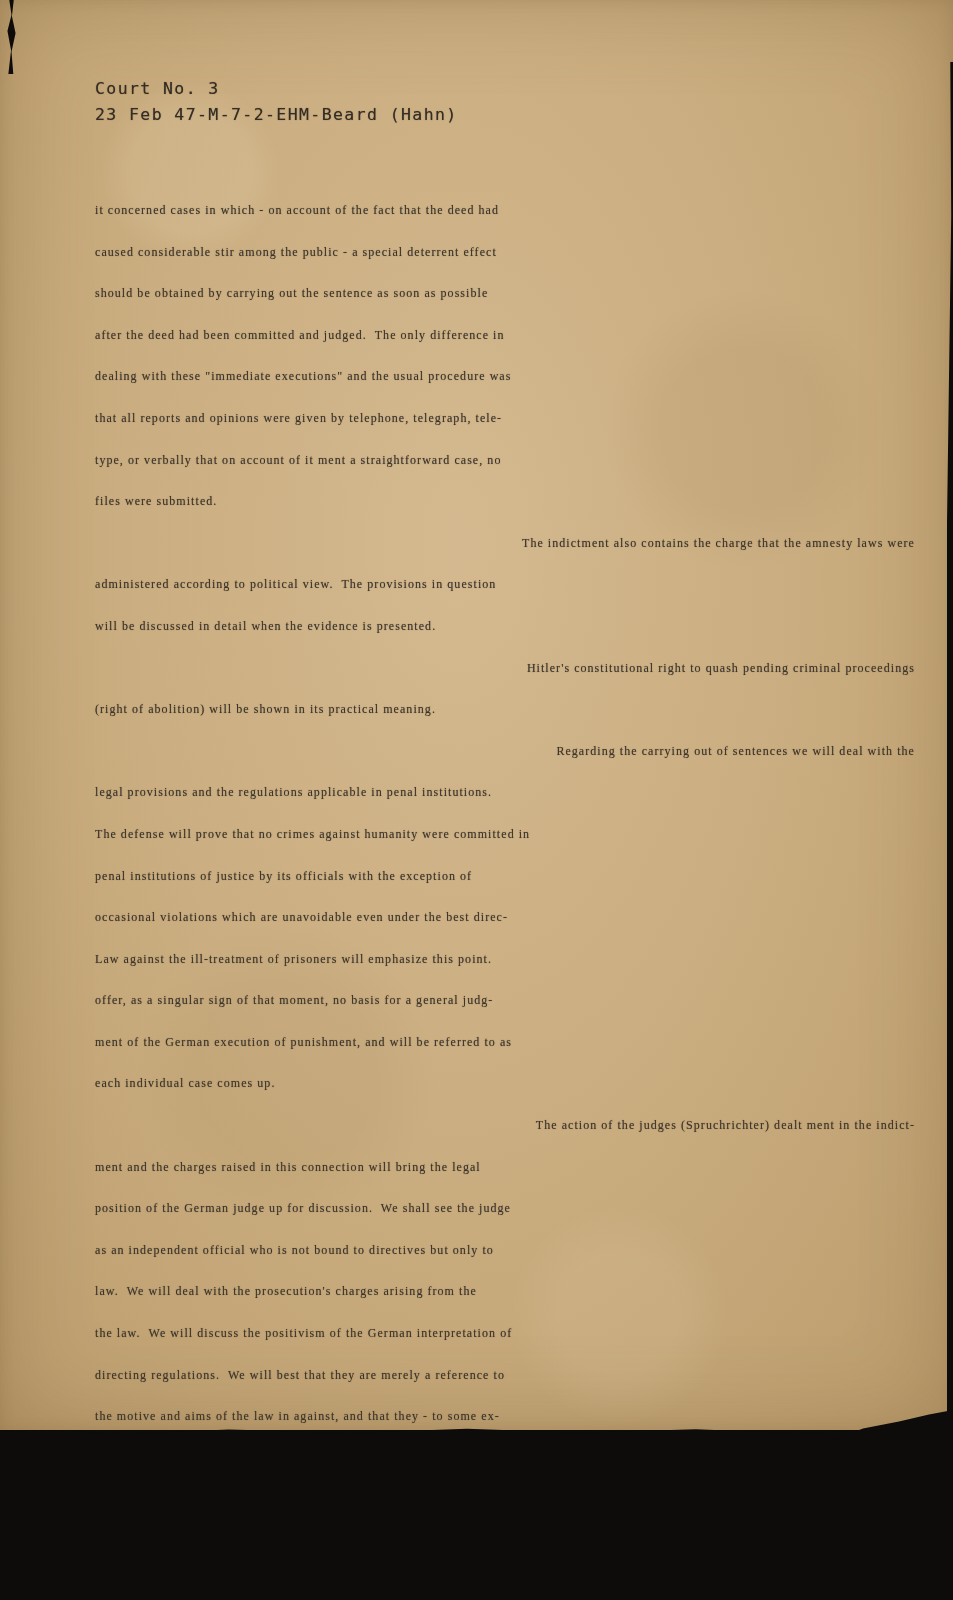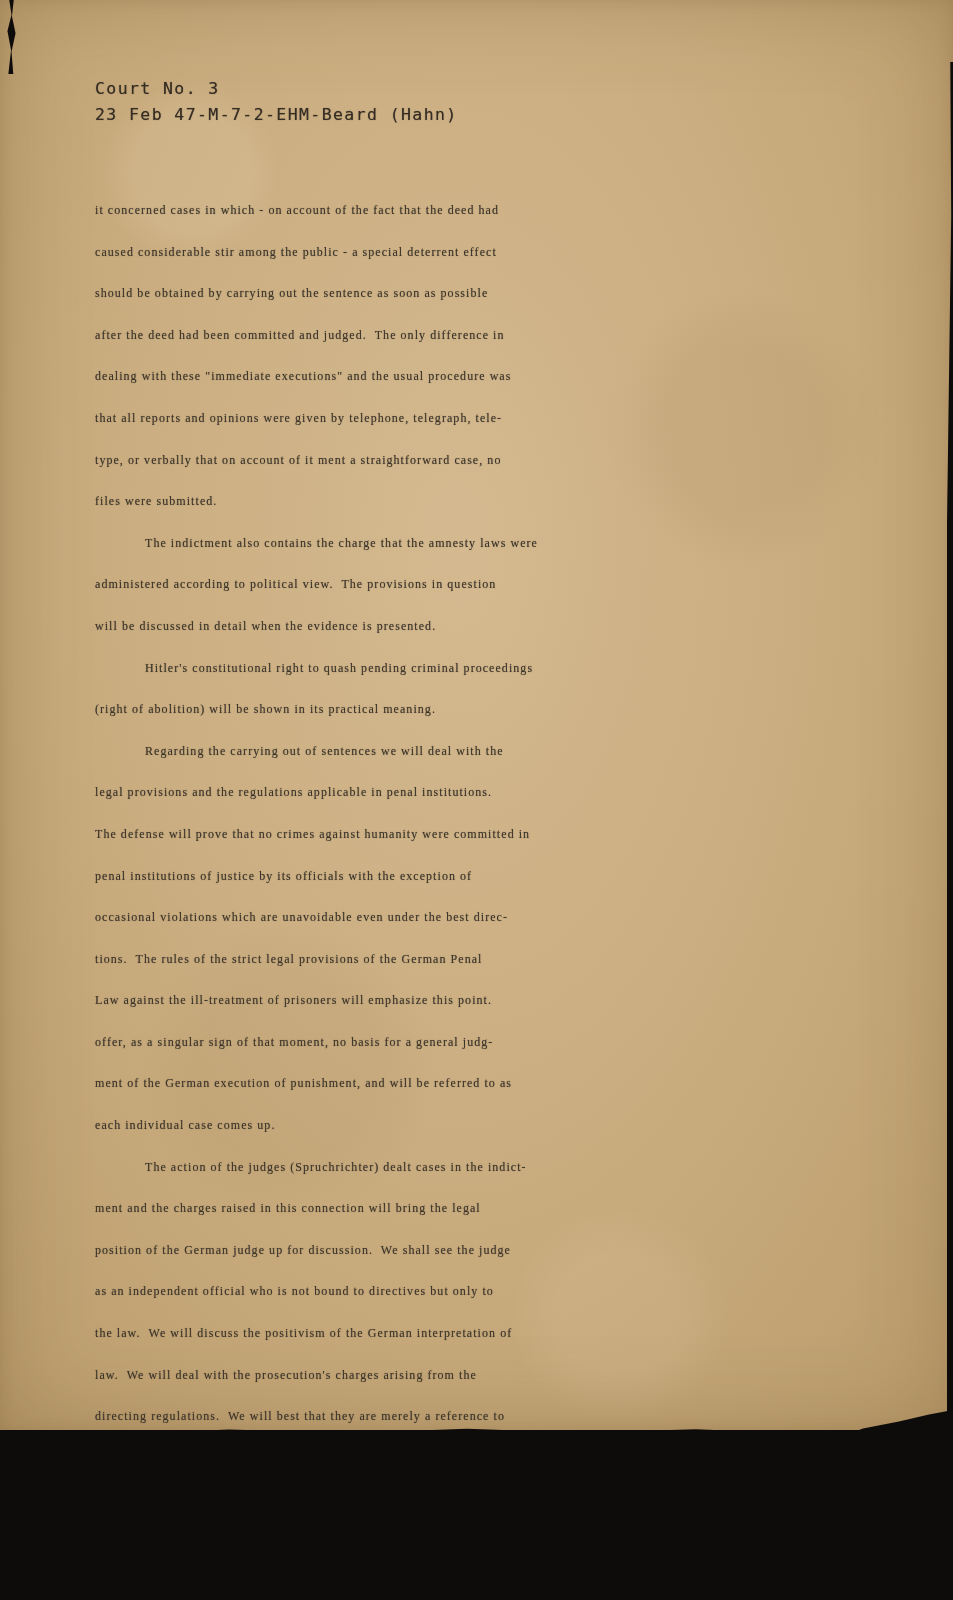--- a/index.html
+++ b/index.html
@@ -62,20 +62,21 @@
     letter-spacing: 1.05px;
     line-height: 41.6px;
     height: 41.6px;
     color: #3d352a;
     white-space: pre;
     text-shadow: 0 0 1px rgba(61,53,42,0.55);
     font-family: Liberation Serif, serif;
   }
   .tline.indent {
     padding-left: 50px;
+    text-align: right;
   }
   .page-number {
     position: absolute;
     left: 424px;
     top: 1516px;
     font-size: 17px;
     letter-spacing: 2px;
     color: #463d30;
     z-index: 2;
     text-shadow: 0 0 1px rgba(70,61,48,0.5);
@@ -149,34 +150,33 @@
         <div class="tline indent">Hitler's constitutional right to quash pending criminal proceedings</div>
         <div class="tline">(right of abolition) will be shown in its practical meaning.</div>
       </div>
 
       <div class="para">
         <div class="tline indent">Regarding the carrying out of sentences we will deal with the</div>
         <div class="tline">legal provisions and the regulations applicable in penal institutions.</div>
         <div class="tline">The defense will prove that no crimes against humanity were committed in</div>
         <div class="tline">penal institutions of justice by its officials with the exception of</div>
         <div class="tline">occasional violations which are unavoidable even under the best direc-</div>
-        <div class="tline">tions.  The rules of the strict legal provisions of the German Penal</div>
         <div class="tline">Law against the ill-treatment of prisoners will emphasize this point.</div>
         <div class="tline">offer, as a singular sign of that moment, no basis for a general judg-</div>
         <div class="tline">ment of the German execution of punishment, and will be referred to as</div>
         <div class="tline">each individual case comes up.</div>
       </div>
 
       <div class="para">
-        <div class="tline indent">The action of the judges (Spruchrichter) dealt cases in the indict-</div>
+        <div class="tline indent">The action of the judges (Spruchrichter) dealt ment in the indict-</div>
         <div class="tline">ment and the charges raised in this connection will bring the legal</div>
         <div class="tline">position of the German judge up for discussion.  We shall see the judge</div>
         <div class="tline">as an independent official who is not bound to directives but only to</div>
+        <div class="tline">law.  We will deal with the prosecution's charges arising from the</div>
         <div class="tline">the law.  We will discuss the positivism of the German interpretation of</div>
-        <div class="tline">law.  We will deal with the prosecution's charges arising from the</div>
         <div class="tline">directing regulations.  We will best that they are merely a reference to</div>
         <div class="tline">the motive and aims of the law in against, and that they - to some ex-</div>
       </div>
 
     </div>
 
     <div class="page-number">4080</div>
   </div>
 
   <div class="torn torn-top-left"></div>

